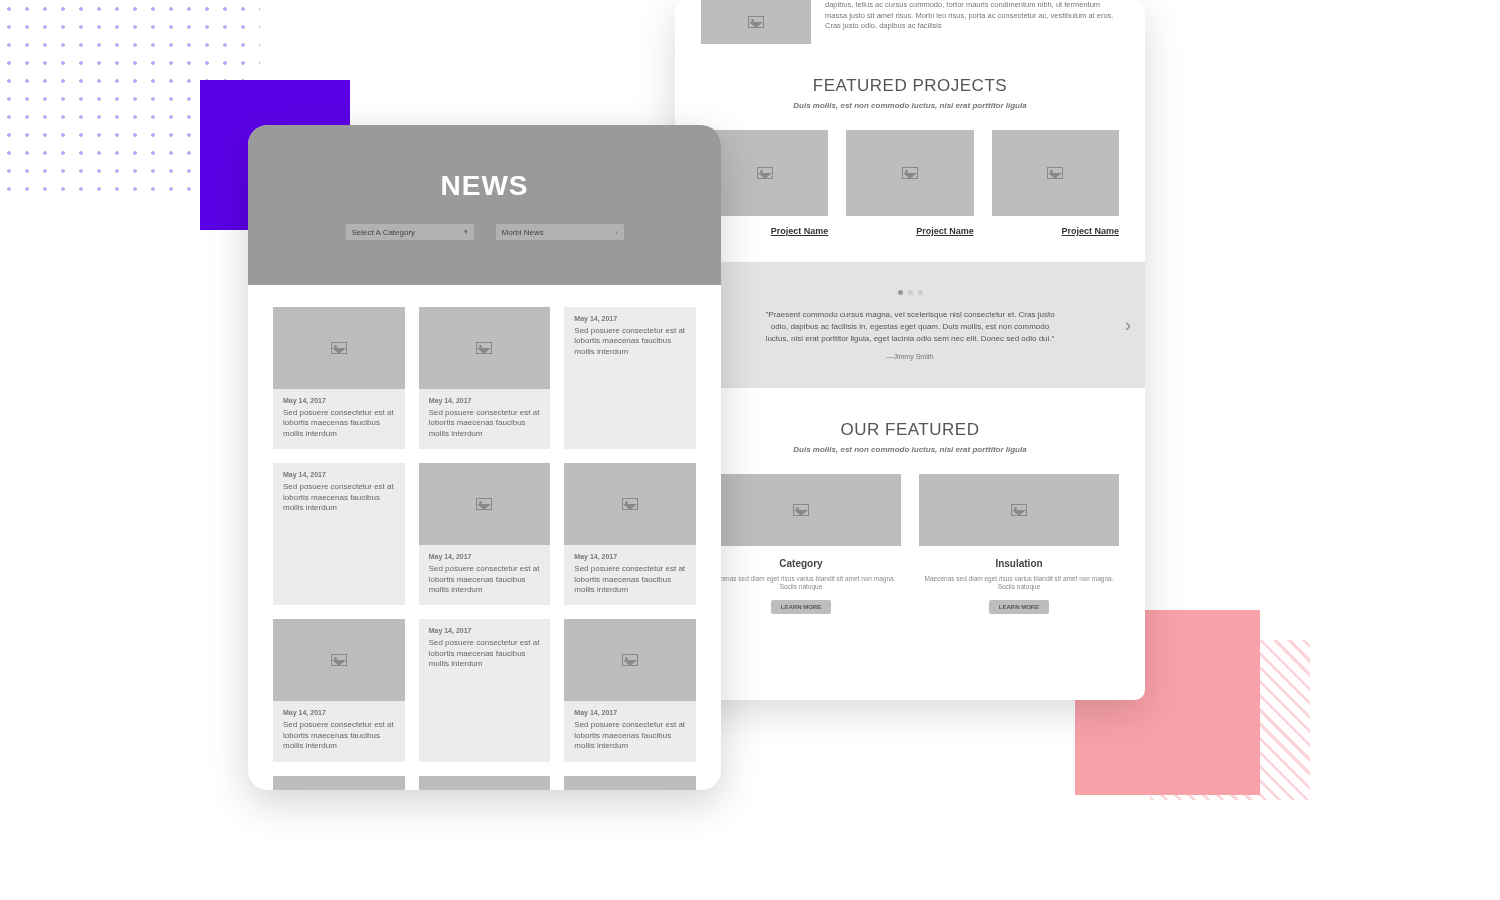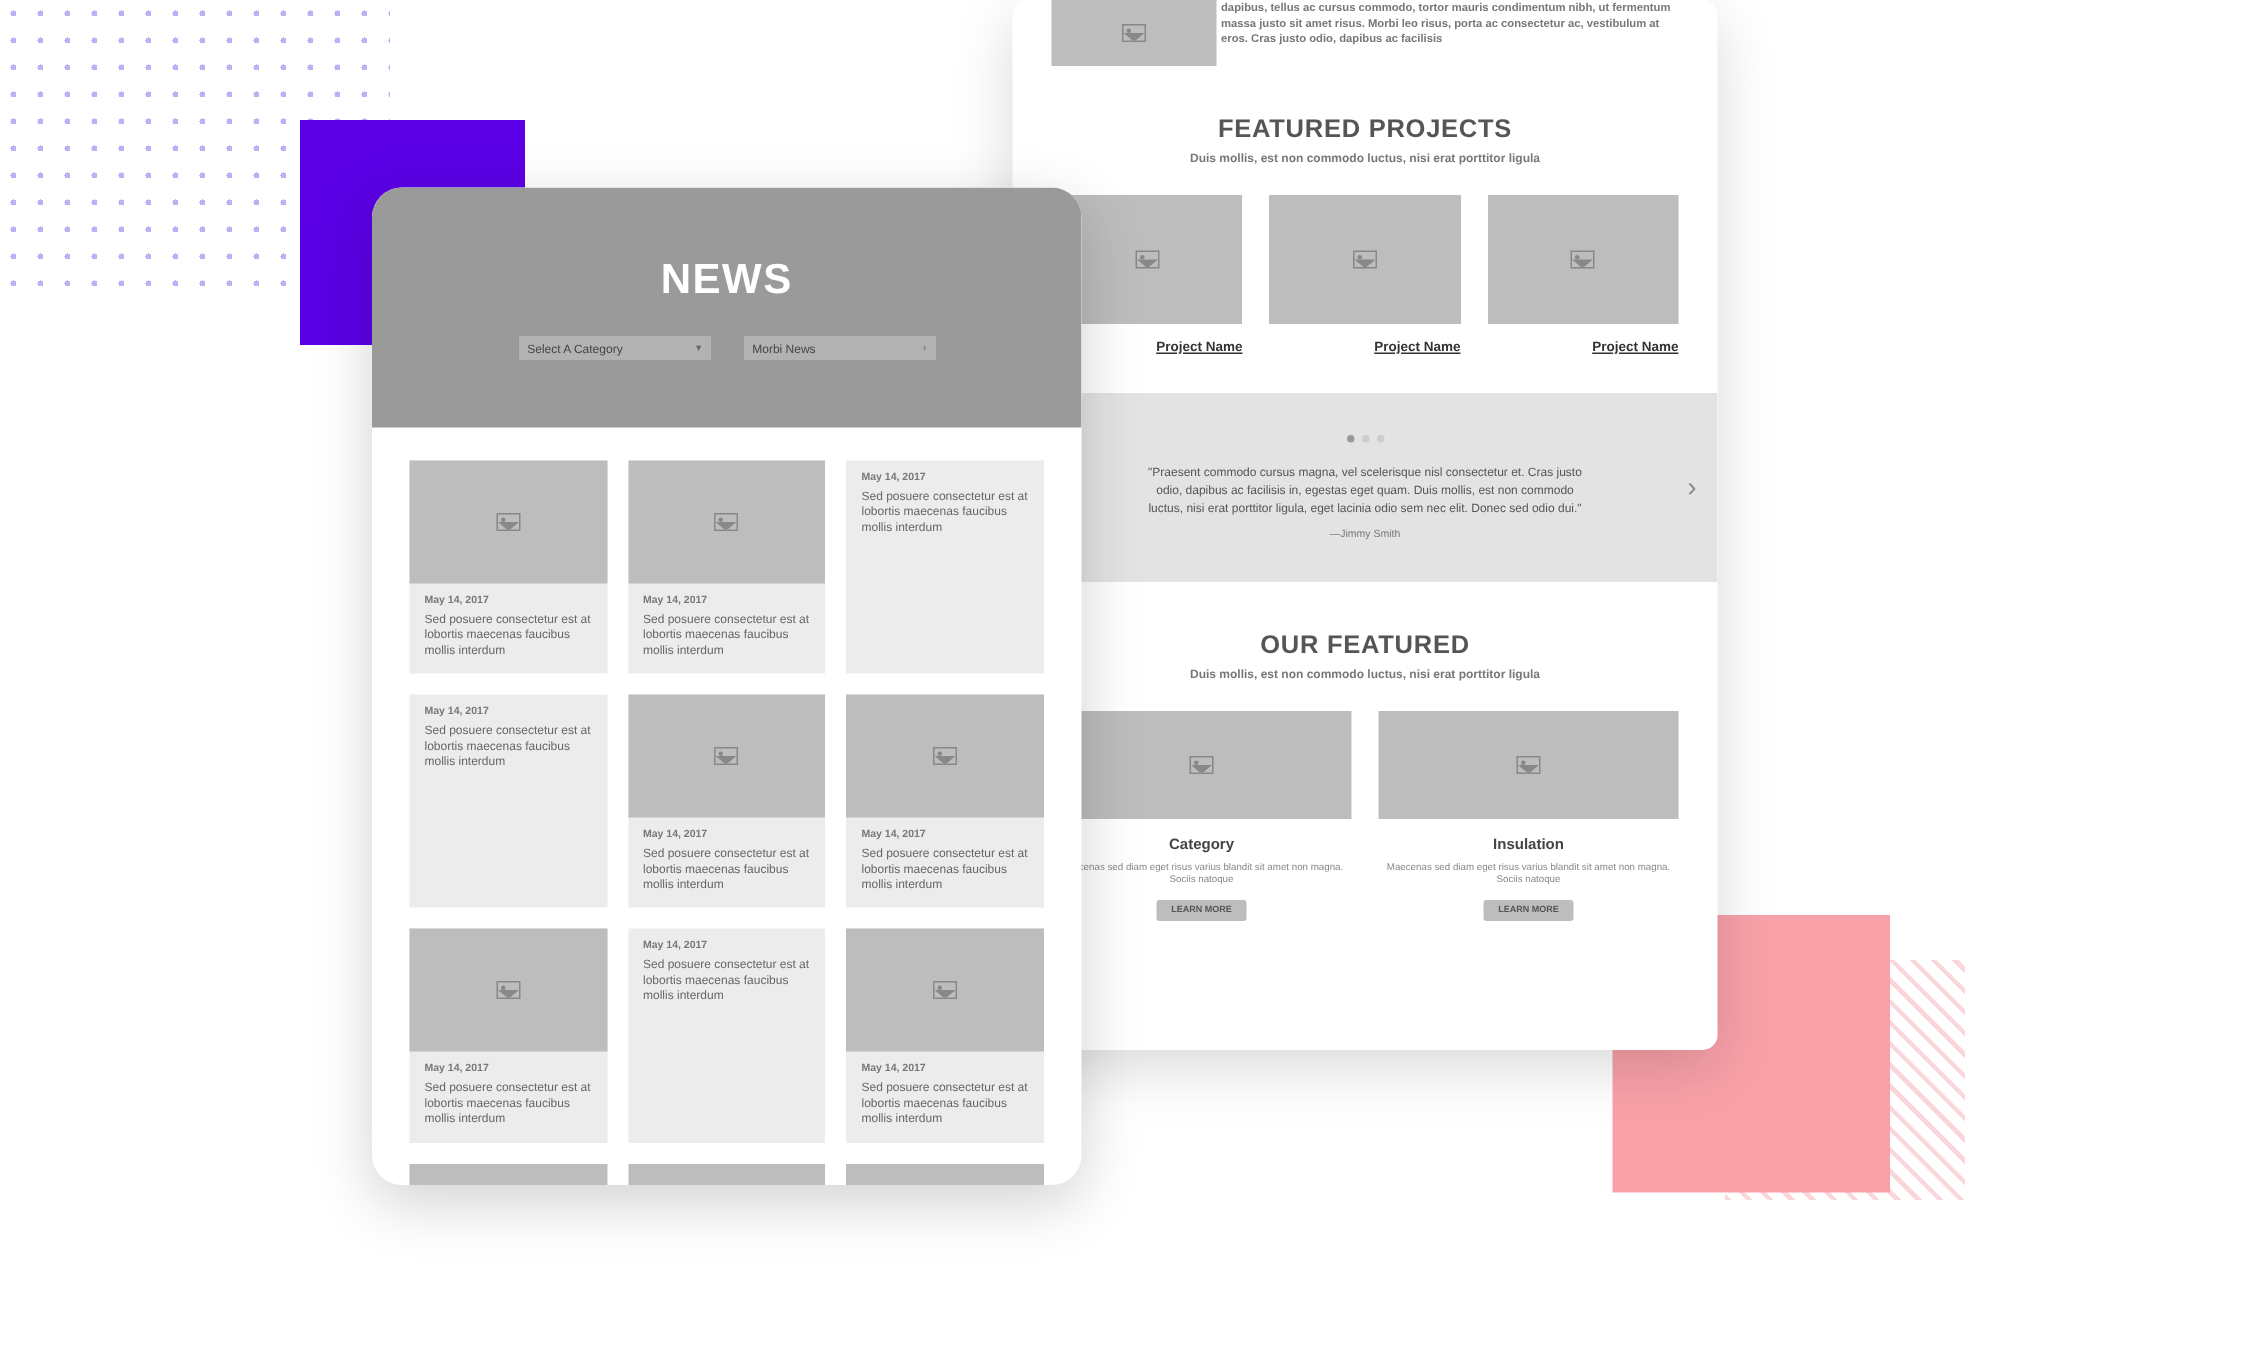--- a/index.html
+++ b/index.html
@@ -19,26 +19,26 @@
 .img1{background:#bdbdbd;height:82px;display:flex;align-items:center;justify-content:center;}
 .ico{width:16px;height:12px;border:1.5px solid #888;position:relative;}
 .ico::before{content:"";position:absolute;top:2px;left:2px;width:3px;height:3px;border-radius:50%;background:#888;}
 .ico::after{content:"";position:absolute;bottom:0;left:0;right:0;border-top:5px solid #888;border-left:6px solid transparent;border-right:6px solid transparent;height:0;}
 .meta1{padding:8px 10px 10px;}
 .date1{font-size:7px;color:#777;font-weight:700;}
 .txt1{font-size:8px;color:#666;margin-top:4px;line-height:1.3;}
 .txtonly{background:#ececec;padding:8px 10px 10px;}
 .partial{background:#bdbdbd;height:42px;}
 .mock2{position:absolute;top:0;left:675px;width:470px;height:700px;background:#fff;border-radius:10px;box-shadow:0 12px 40px rgba(0,0,0,.15);overflow:hidden;}
-.m2-top{display:flex;gap:3px;padding:0 26px;font-weight:bold;}
+.m2-top{display:flex;gap:14px;padding:0 26px;}
 .m2-top-img{background:#bdbdbd;width:110px;height:44px;display:flex;align-items:center;justify-content:center;}
 .m2-top-txt{font-size:7.5px;color:#777;line-height:1.4;flex:1;}
 .m2-sec{text-align:center;margin-top:32px;}
-.m2-h{font-size:17px;font-weight:700;color:#555;letter-spacing:.5px;}
-.m2-sub{font-size:8px;color:#777;margin-top:5px;font-weight:700;}
+.m2-h{font-size:17px;font-weight:400;color:#555;letter-spacing:.5px;}
+.m2-sub{font-size:8px;color:#777;margin-top:5px;font-weight:700;font-style:italic;}
 .m2-row{display:flex;gap:18px;padding:0 26px;margin-top:20px;}
 .m2-col{flex:1;text-align:right;}
 .m2-img{background:#bdbdbd;height:86px;display:flex;align-items:center;justify-content:center;}
 .m2-proj{font-size:9px;font-weight:700;color:#333;text-decoration:underline;margin-top:10px;}
 .m2-quote{background:#e3e3e3;margin-top:26px;padding:28px 40px;position:relative;}
 .dotsrow{display:flex;gap:5px;justify-content:center;margin-bottom:14px;}
 .dotsrow span{width:5px;height:5px;border-radius:50%;background:#ccc;}
 .dotsrow span.active{background:#999;}
 .m2-q{font-size:8px;color:#555;text-align:center;line-height:1.5;max-width:290px;margin:0 auto;}
 .m2-auth{font-size:7px;color:#777;text-align:center;margin-top:8px;}

